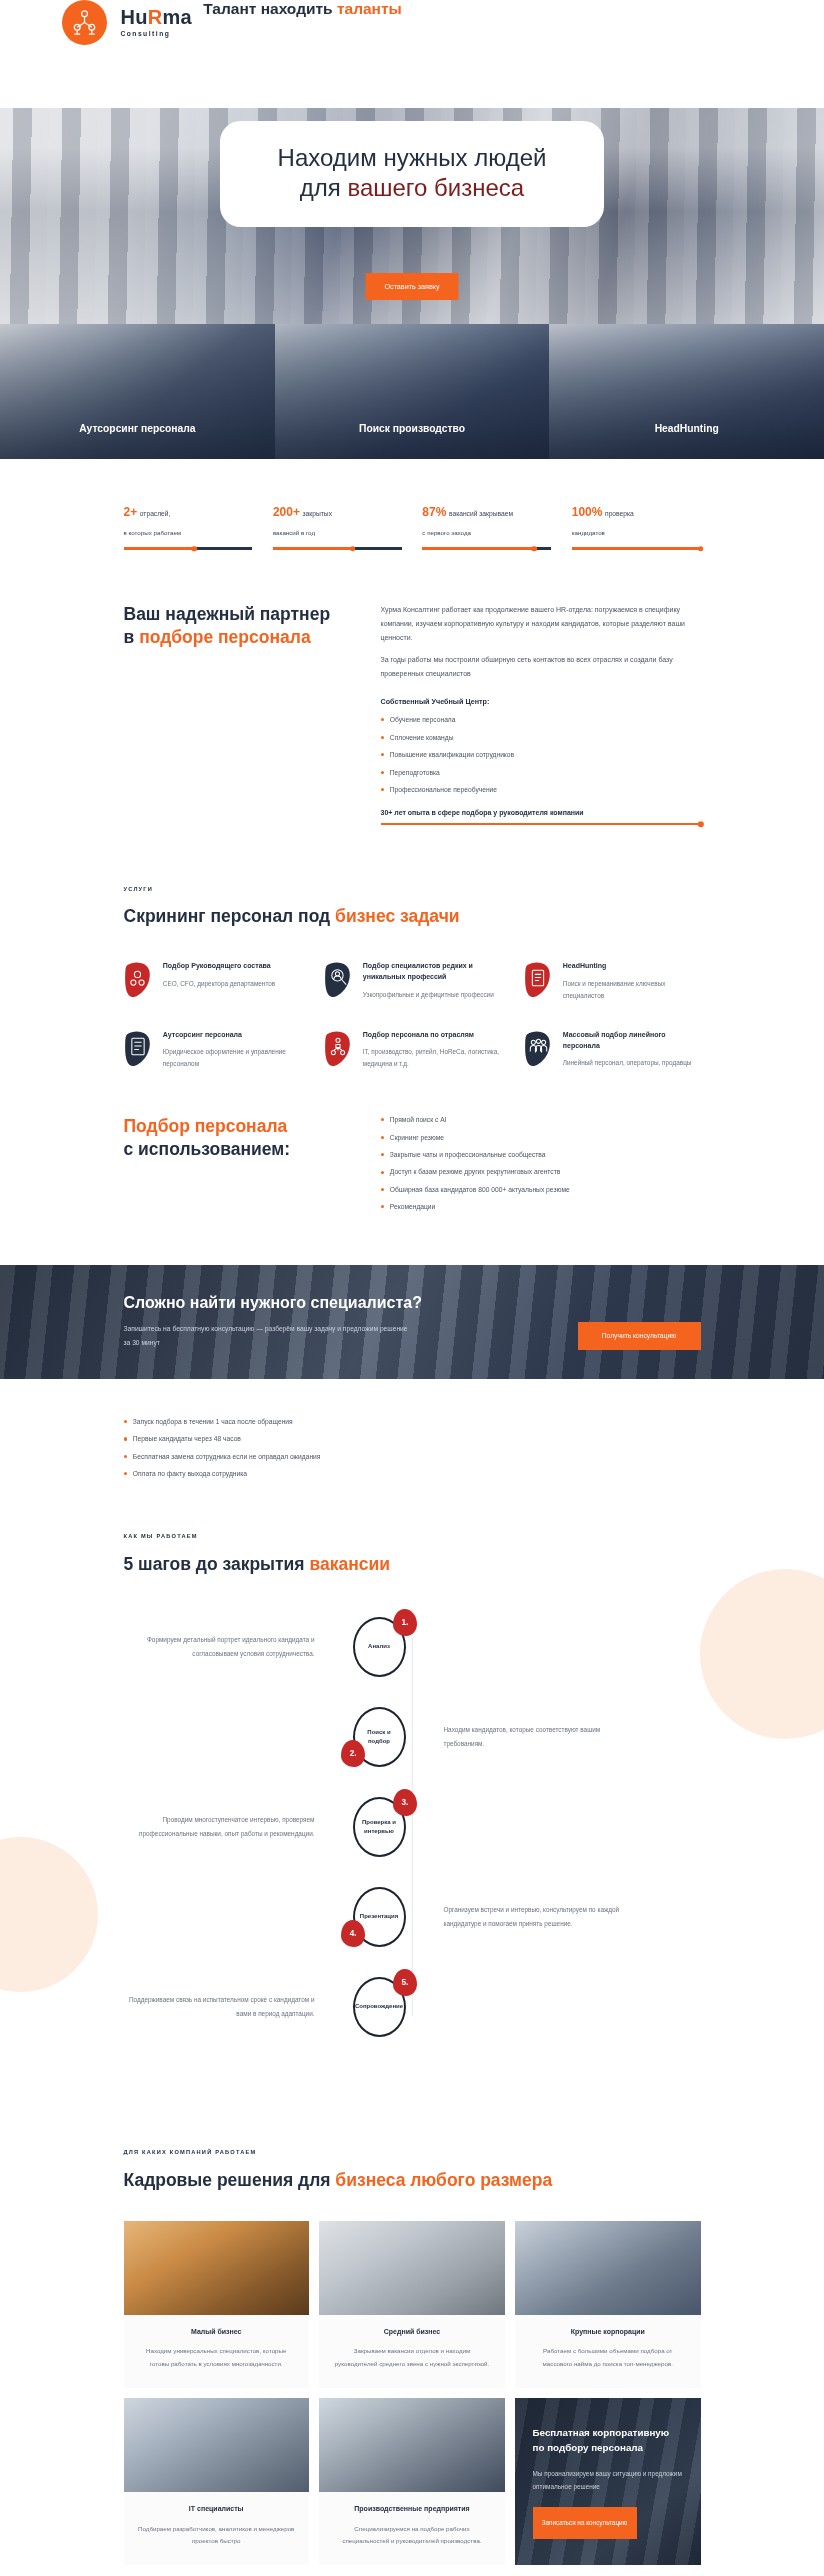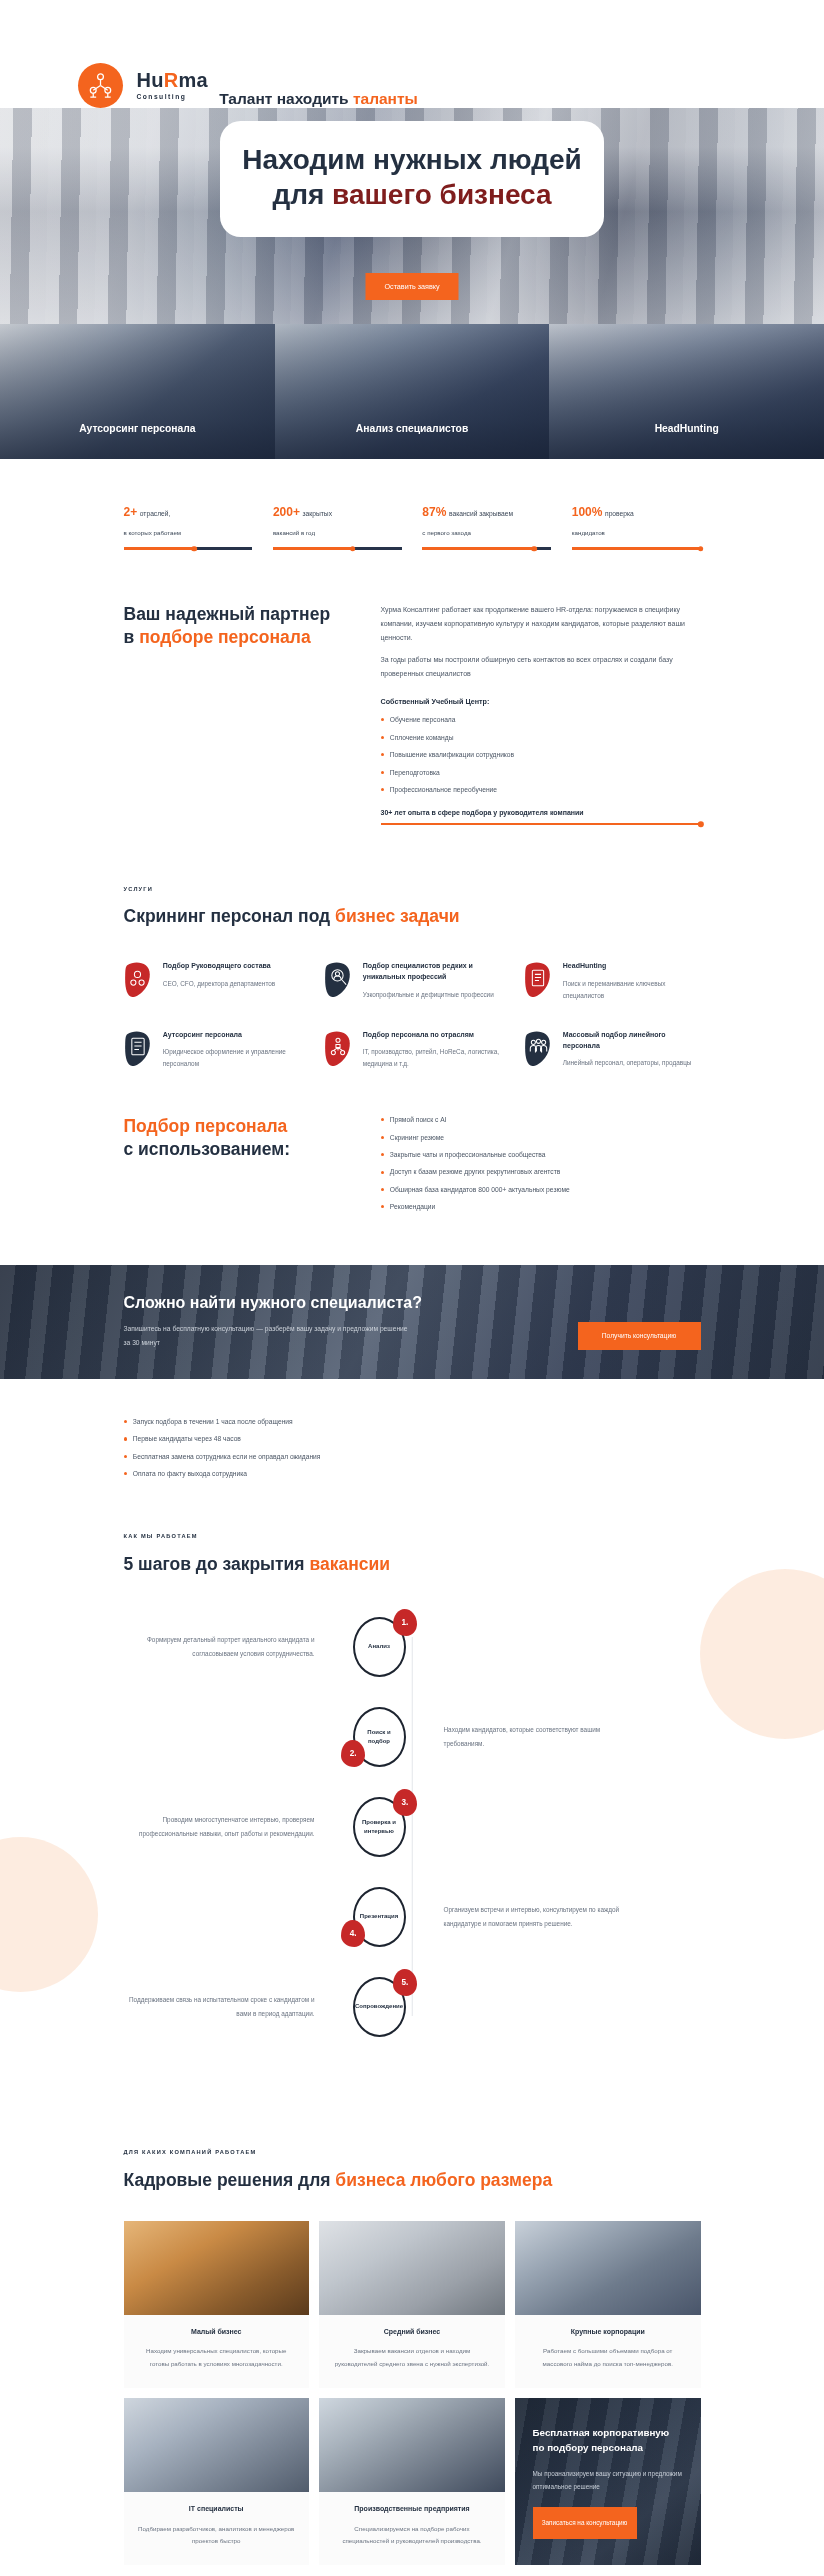--- a/index.html
+++ b/index.html
@@ -7,22 +7,22 @@
     width:824px;
     font-family:"Liberation Sans", sans-serif;
     background:#ffffff;
     color:#222b38;
     -webkit-font-smoothing:antialiased;
   }
   .wrap { width:577px; margin:0 auto; }
 
   
   .site-header {
-    height:108px; background:#fff; display:flex; align-items:flex-end;
-    padding-left:78px;
+    height:108px; background:#fff; display:flex; align-items:flex-start;
+    padding-left:62px;
   }
   .logo-block { display:flex; align-items:center; gap:13.4px; }
   .logo-mark {
     width:45px; height:45px; border-radius:50%; background:#f4641e;
     position:relative; display:flex; align-items:center; justify-content:center;
   }
   .logo-mark svg { width:31px; height:31px; }
   .logo-words { line-height:1; }
   .logo-name { font-size:20px; font-weight:700; letter-spacing:0.3px; color:#243041; }
   .logo-name .r { color:#f4641e; }
@@ -39,21 +39,21 @@
     content:""; position:absolute; inset:0;
     background:
       repeating-linear-gradient(91deg, rgba(255,255,255,.10) 0 13.4px, rgba(40,50,70,.22) 13.4px 32px, rgba(255,255,255,.06) 32px 49px),
       linear-gradient(180deg, rgba(235,237,240,.55) 0 18%, rgba(90,100,120,.18) 48%, rgba(225,227,231,.50) 100%);
   }
   .hero-card {
     position:absolute; left:50%; transform:translateX(-50%); top:13.4px;
     width:384px; background:#fff; border-radius:20.6px;
     padding:21.6px 20.6px 25px; text-align:center; z-index:3;
   }
-  .hero-card h1 { font-size:28px; font-weight:700; line-height:1.24; color:#243041; }
+  .hero-card h1 { font-size:24px; font-weight:400; line-height:1.24; color:#243041; }
   .hero-card h1 .accent { color:#7f1d1d; }
   .hero-btn {
     position:absolute; left:50%; transform:translateX(-50%); bottom:24px; z-index:4;
     background:#f4641e; color:#fff; border:none; cursor:pointer;
     width:93px; height:27px; font-size:7.2px; font-family:inherit;
   }
 
   
   .tiles { display:flex; height:135px; }
   .tile { flex:1; position:relative; overflow:hidden; cursor:pointer; }
@@ -209,21 +209,21 @@
 
 <section class="tiles">
   <div class="tile">
       <div class="bg"></div>
       <div class="veil"></div>
       <div class="tile-label">Аутсорсинг персонала</div>
     </div>
   <div class="tile">
       <div class="bg"></div>
       <div class="veil"></div>
-      <div class="tile-label">Анализ специалистов</div>
+      <div class="tile-label">Поиск производство</div>
     </div>
   <div class="tile">
       <div class="bg"></div>
       <div class="veil"></div>
       <div class="tile-label">HeadHunting</div>
     </div>
 </section>
 
 <div class="wrap">
   <section class="stats">

